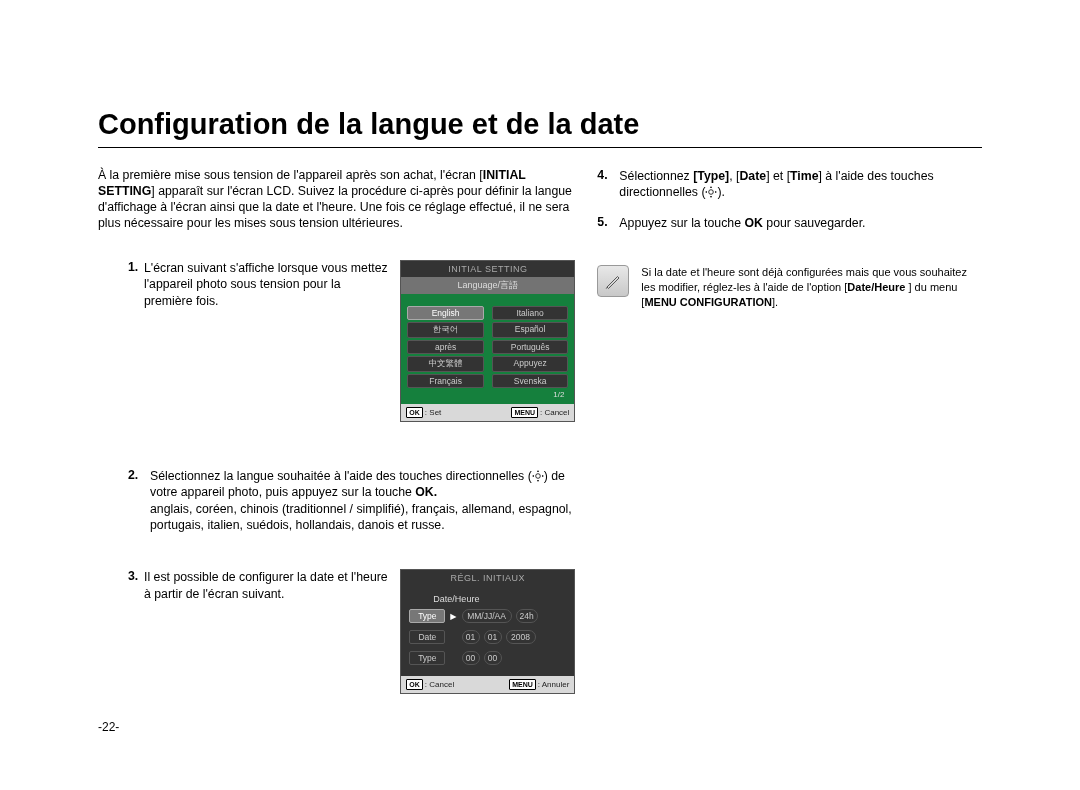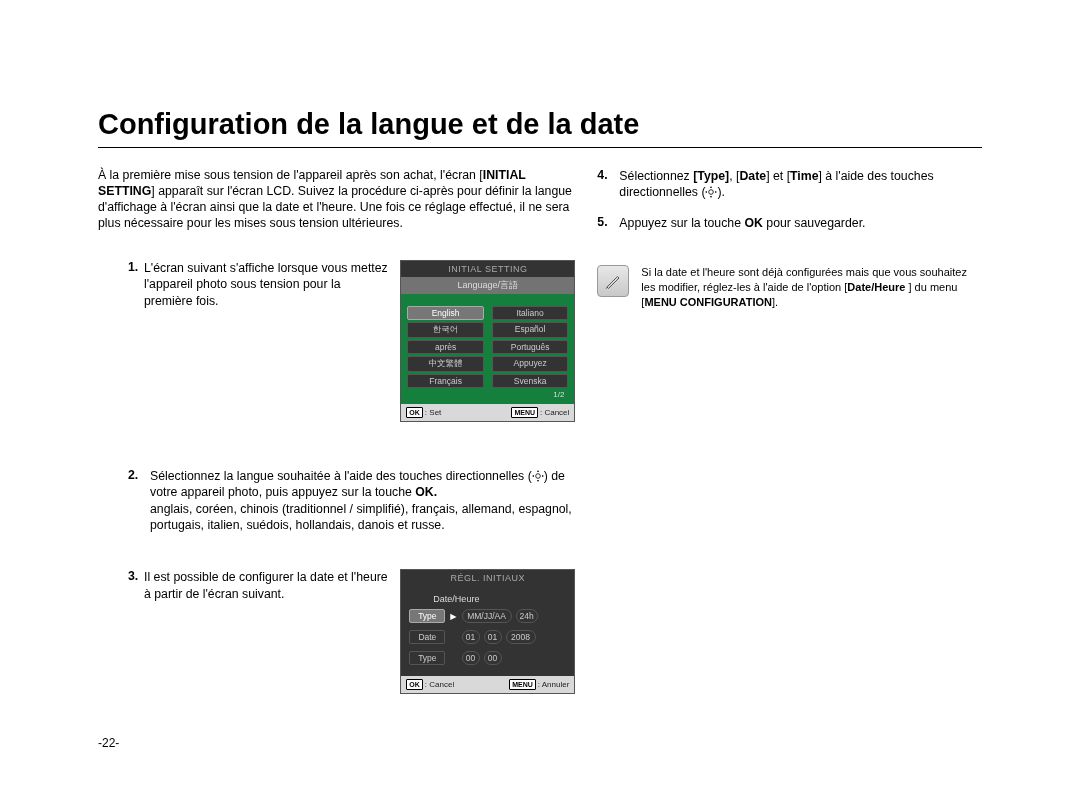--- a/index.html
+++ b/index.html
@@ -115,21 +115,21 @@
     display:flex; align-items:center; justify-content:center;
     flex: none;
   }
   .note-icon svg { width: 18px; height: 18px; }
   .note-text { font-size: 11px; line-height:1.35; }
   .note-text b { font-weight:bold; }
   .step-row-with-lcd { display:flex; align-items:flex-start; gap: 8px; }
   .page-num {
     position:absolute;
     left: 0;
-    bottom: 0px;
+    bottom: 16px;
     font-size: 12px;
   }
   .lcd-wrap { flex:none; }
   .step-text-block { flex: 1; }
 </style>
 </head>
 <body>
 
 <div class="page">
   <h1 class="title">Configuration de la langue et de la date</h1>

